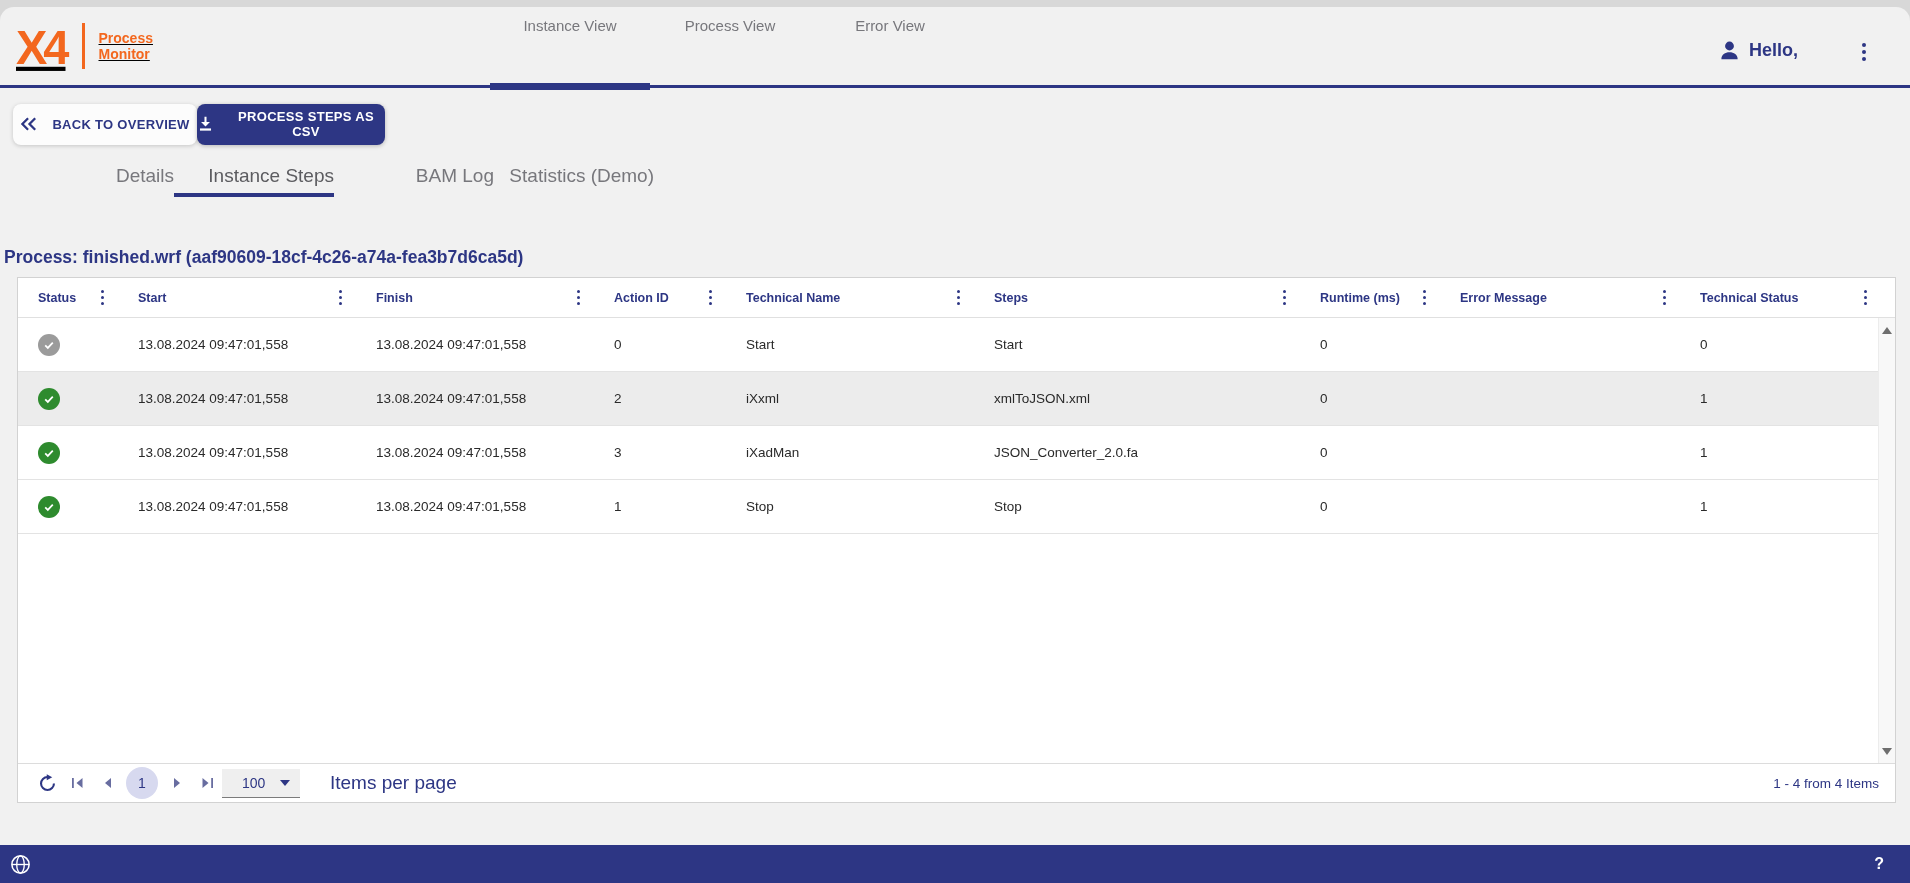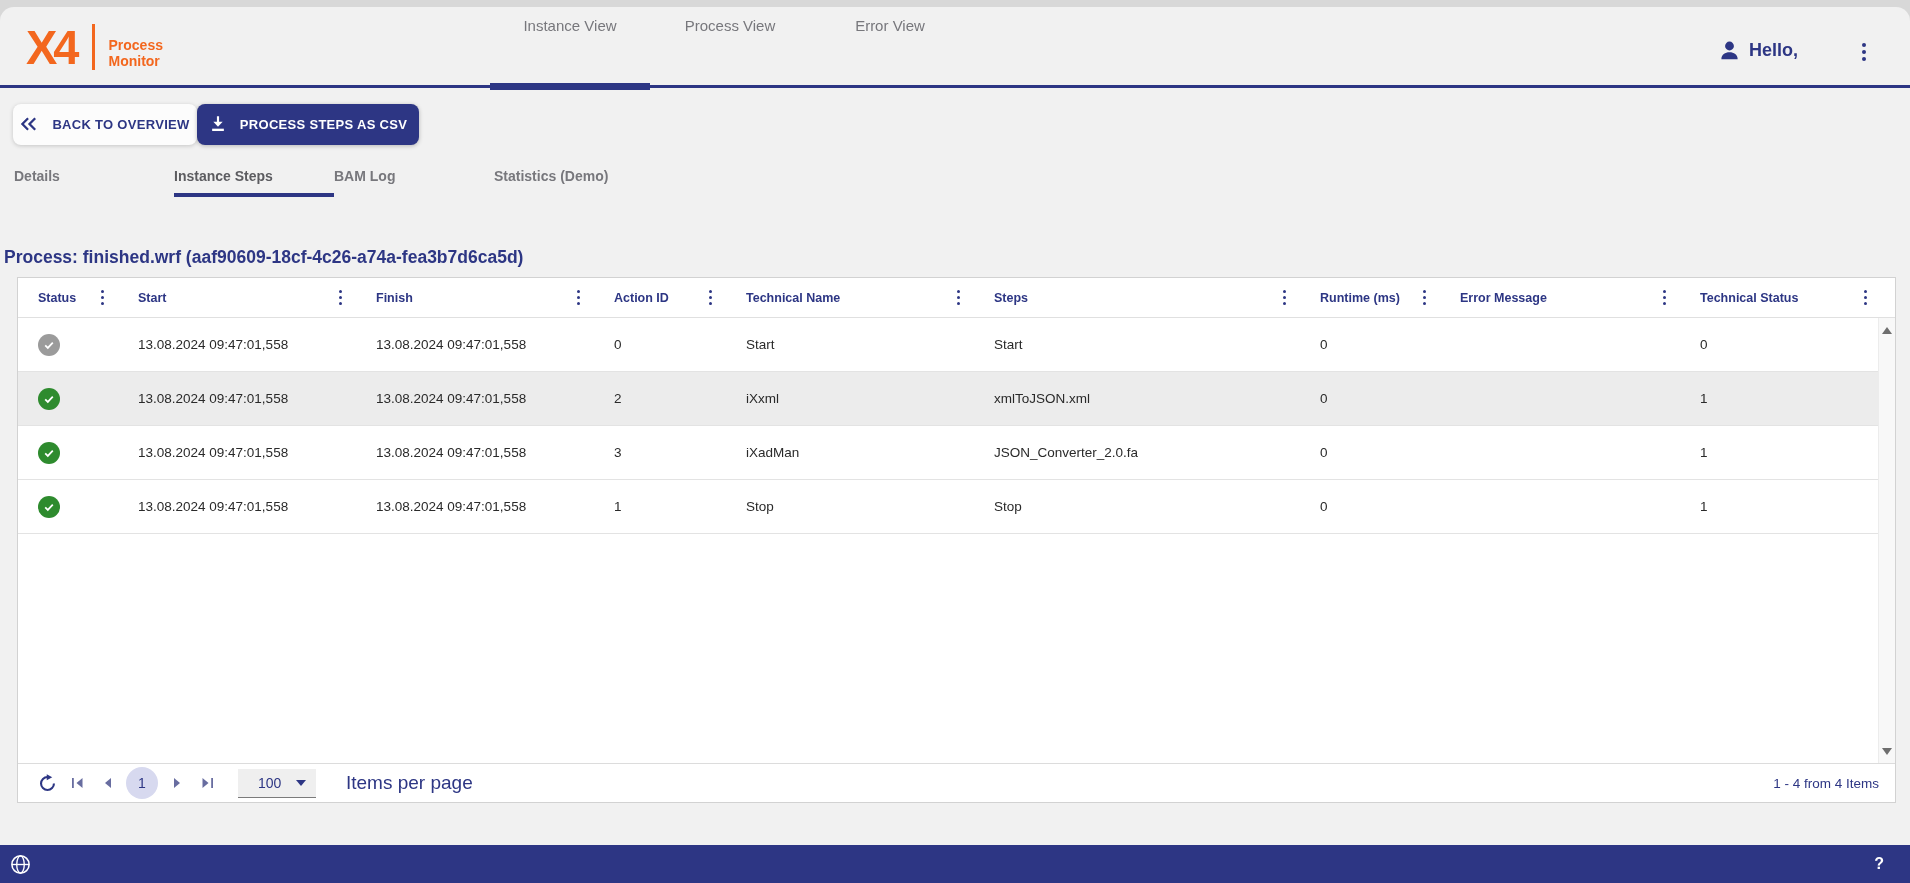--- a/index.html
+++ b/index.html
@@ -14,46 +14,46 @@
   }
   *{box-sizing:border-box;margin:0;padding:0;font-family:"Liberation Sans","DejaVu Sans",sans-serif;}
   html,body{width:1910px;height:883px;overflow:hidden;background:#d8d8d8;}
   .app{
     width:1910px;height:876px;margin-top:7px;background:var(--page-bg);
     border-radius:14px 14px 0 0;display:flex;flex-direction:column;overflow:hidden;
   }
 
   
   .topbar{height:81px;flex:0 0 81px;position:relative;display:flex;align-items:center;border-bottom:3px solid var(--navy);}
-  .logo{display:flex;align-items:flex-end;margin-left:26px;cursor:pointer;}
+  .logo{display:flex;align-items:center;margin-left:16px;cursor:pointer;text-decoration:underline;}
   .x4-text{color:var(--orange);font-size:47px;font-weight:bold;letter-spacing:-4px;line-height:1;transform:scaleY(1.04);}
   .logo-sep{width:3px;height:46px;background:var(--orange);margin:0 14px 0 16px;}
   .product-name{color:var(--orange);font-weight:bold;font-size:14px;line-height:1.15;}
   .top-tabs{position:absolute;left:490px;top:0;height:100%;display:flex;}
   .top-tab{width:160px;display:flex;align-items:flex-start;justify-content:center;color:var(--muted-tab);font-size:15px;cursor:pointer;position:relative;padding-top:10px;}
   .top-tab.active::after{content:'';position:absolute;left:0;right:0;bottom:-5px;height:7px;background:var(--navy);}
   .user-area{position:absolute;right:112px;top:0;height:100%;display:flex;align-items:center;gap:8px;cursor:pointer;padding-top:8px;}
   .user-area svg{display:block;}
   .greeting{color:var(--navy);font-weight:bold;font-size:18px;}
   .kebab{display:inline-flex;flex-direction:column;align-items:center;cursor:pointer;}
   .kebab i{display:block;border-radius:50%;background:var(--navy);}
   .kebab.small i{width:3.5px;height:3.5px;margin:1.3px 0;}
   .kebab.big{position:absolute;right:44px;top:34px;}
   .kebab.big i{width:4px;height:4px;margin:1.6px 0;}
 
   
   .toolbar{flex:0 0 66px;display:flex;align-items:center;padding:6px 0 0 13px;gap:0;}
   .btn{height:41px;border:none;border-radius:8px;display:flex;align-items:center;justify-content:center;gap:13px;
        font-size:13px;font-weight:bold;letter-spacing:.3px;cursor:pointer;}
   .btn-back{width:184px;background:#fcfcfc;color:var(--navy);box-shadow:0 1px 4px rgba(0,0,0,.18);}
-  .btn-csv{width:222px;background:var(--navy);color:#fff;box-shadow:0 1px 4px rgba(0,0,0,.25);}
+  .btn-csv{width:188px;background:var(--navy);color:#fff;box-shadow:0 1px 4px rgba(0,0,0,.25);}
 
   
   .subtabs{flex:0 0 43px;display:flex;margin-left:14px;}
-  .subtab{width:160px;display:flex;align-items:center;justify-content:flex-start;color:var(--muted-tab);font-size:14px;cursor:pointer;position:relative;font-weight:bold;}
+  .subtab{width:160px;display:flex;align-items:center;justify-content:flex-end;color:var(--muted-tab);font-size:19px;cursor:pointer;position:relative;}
   .subtab.active{color:#5c5c60;}
   .subtab.active::after{content:'';position:absolute;left:0;right:0;bottom:0;height:4px;background:var(--navy);}
 
   
   .process-title{margin:50px 0 9px 4px;color:var(--navy);font-weight:bold;font-size:17.5px;}
 
   
   .table-card{flex:0 0 526px;margin:0 14px 0 17px;background:#fff;border:1px solid #d2d2d2;display:flex;flex-direction:column;position:relative;}
   .grid-cols{display:grid;grid-template-columns:100px 238px 238px 132px 248px 326px 140px 240px minmax(0,1fr);}
   .grid-header{flex:0 0 40px;border-bottom:1px solid #e0e0e0;text-align:center;}
@@ -71,21 +71,21 @@
   
   .vscroll{position:absolute;top:0;bottom:0;right:0;width:17px;background:#f8f8f8;border-left:1px solid #ececec;display:flex;flex-direction:column;justify-content:space-between;align-items:center;padding:5px 0;}
   .sb-btn{width:17px;height:14px;display:flex;align-items:center;justify-content:center;cursor:pointer;}
   .tri-up{width:0;height:0;border-left:5px solid transparent;border-right:5px solid transparent;border-bottom:7px solid #6e6e6e;}
   .tri-down{width:0;height:0;border-left:5px solid transparent;border-right:5px solid transparent;border-top:7px solid #6e6e6e;}
 
   
   .pager{flex:0 0 39px;border-top:1px solid var(--border);display:flex;align-items:center;padding:0 16px 0 14px;background:#fff;}
   .pg-icon{width:30px;height:30px;display:flex;align-items:center;justify-content:center;cursor:pointer;}
   .page-circle{width:32px;height:32px;border-radius:50%;background:#d7d9ef;color:var(--navy);font-size:14px;display:flex;align-items:center;justify-content:center;cursor:pointer;margin:0 4px;}
-  .page-size{width:78px;height:29px;background:#efefef;border-bottom:1px solid #7b7b7b;display:flex;align-items:center;justify-content:space-between;padding:0 10px 0 20px;margin-left:16px;cursor:pointer;}
+  .page-size{width:78px;height:29px;background:#efefef;border-bottom:1px solid #7b7b7b;display:flex;align-items:center;justify-content:space-between;padding:0 10px 0 20px;cursor:pointer;}
   .page-size span{color:var(--navy);font-size:14px;}
   .caret-down{width:0;height:0;border-left:5px solid transparent;border-right:5px solid transparent;border-top:6px solid var(--navy);}
   .ipp-label{color:var(--navy);font-size:19px;margin-left:30px;}
   .range-label{margin-left:auto;color:var(--navy);font-size:13.5px;}
 
   
   .footer{margin-top:auto;flex:0 0 38px;background:var(--navy);display:flex;align-items:center;padding:0 26px 0 10px;}
   .globe-btn{cursor:pointer;display:flex;align-items:center;}
   .help-btn{margin-left:auto;color:#fff;font-weight:bold;font-size:16px;cursor:pointer;}
 </style>

